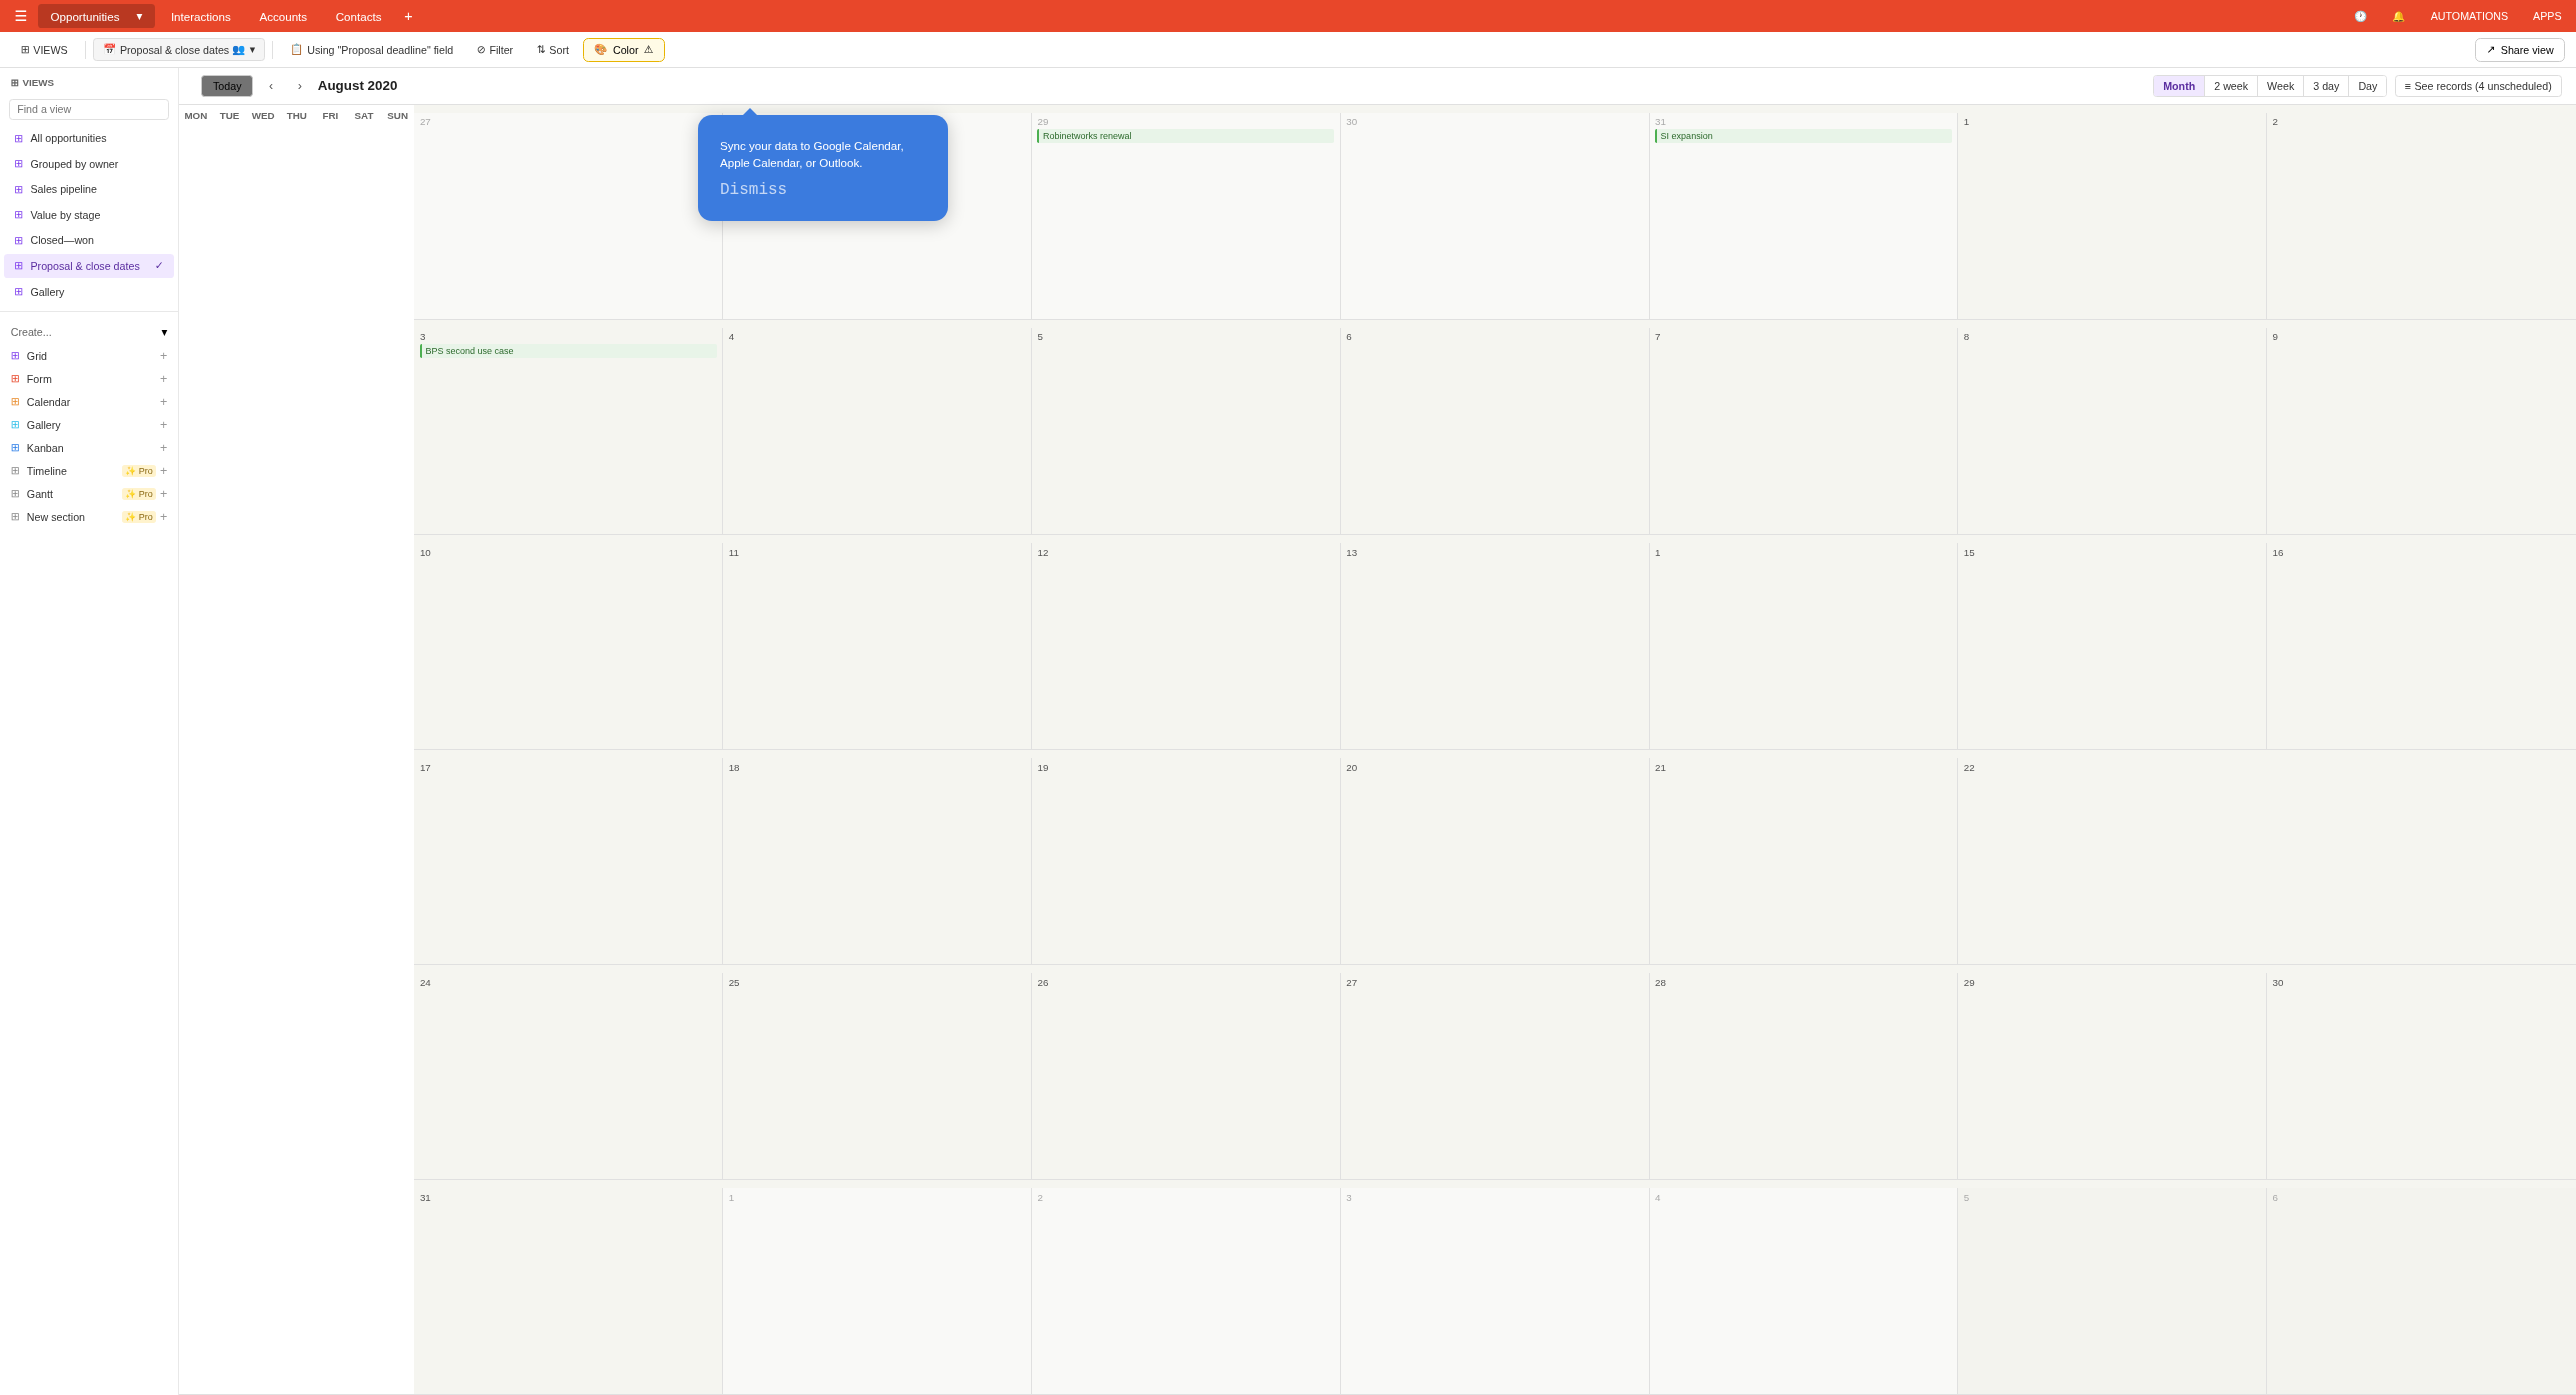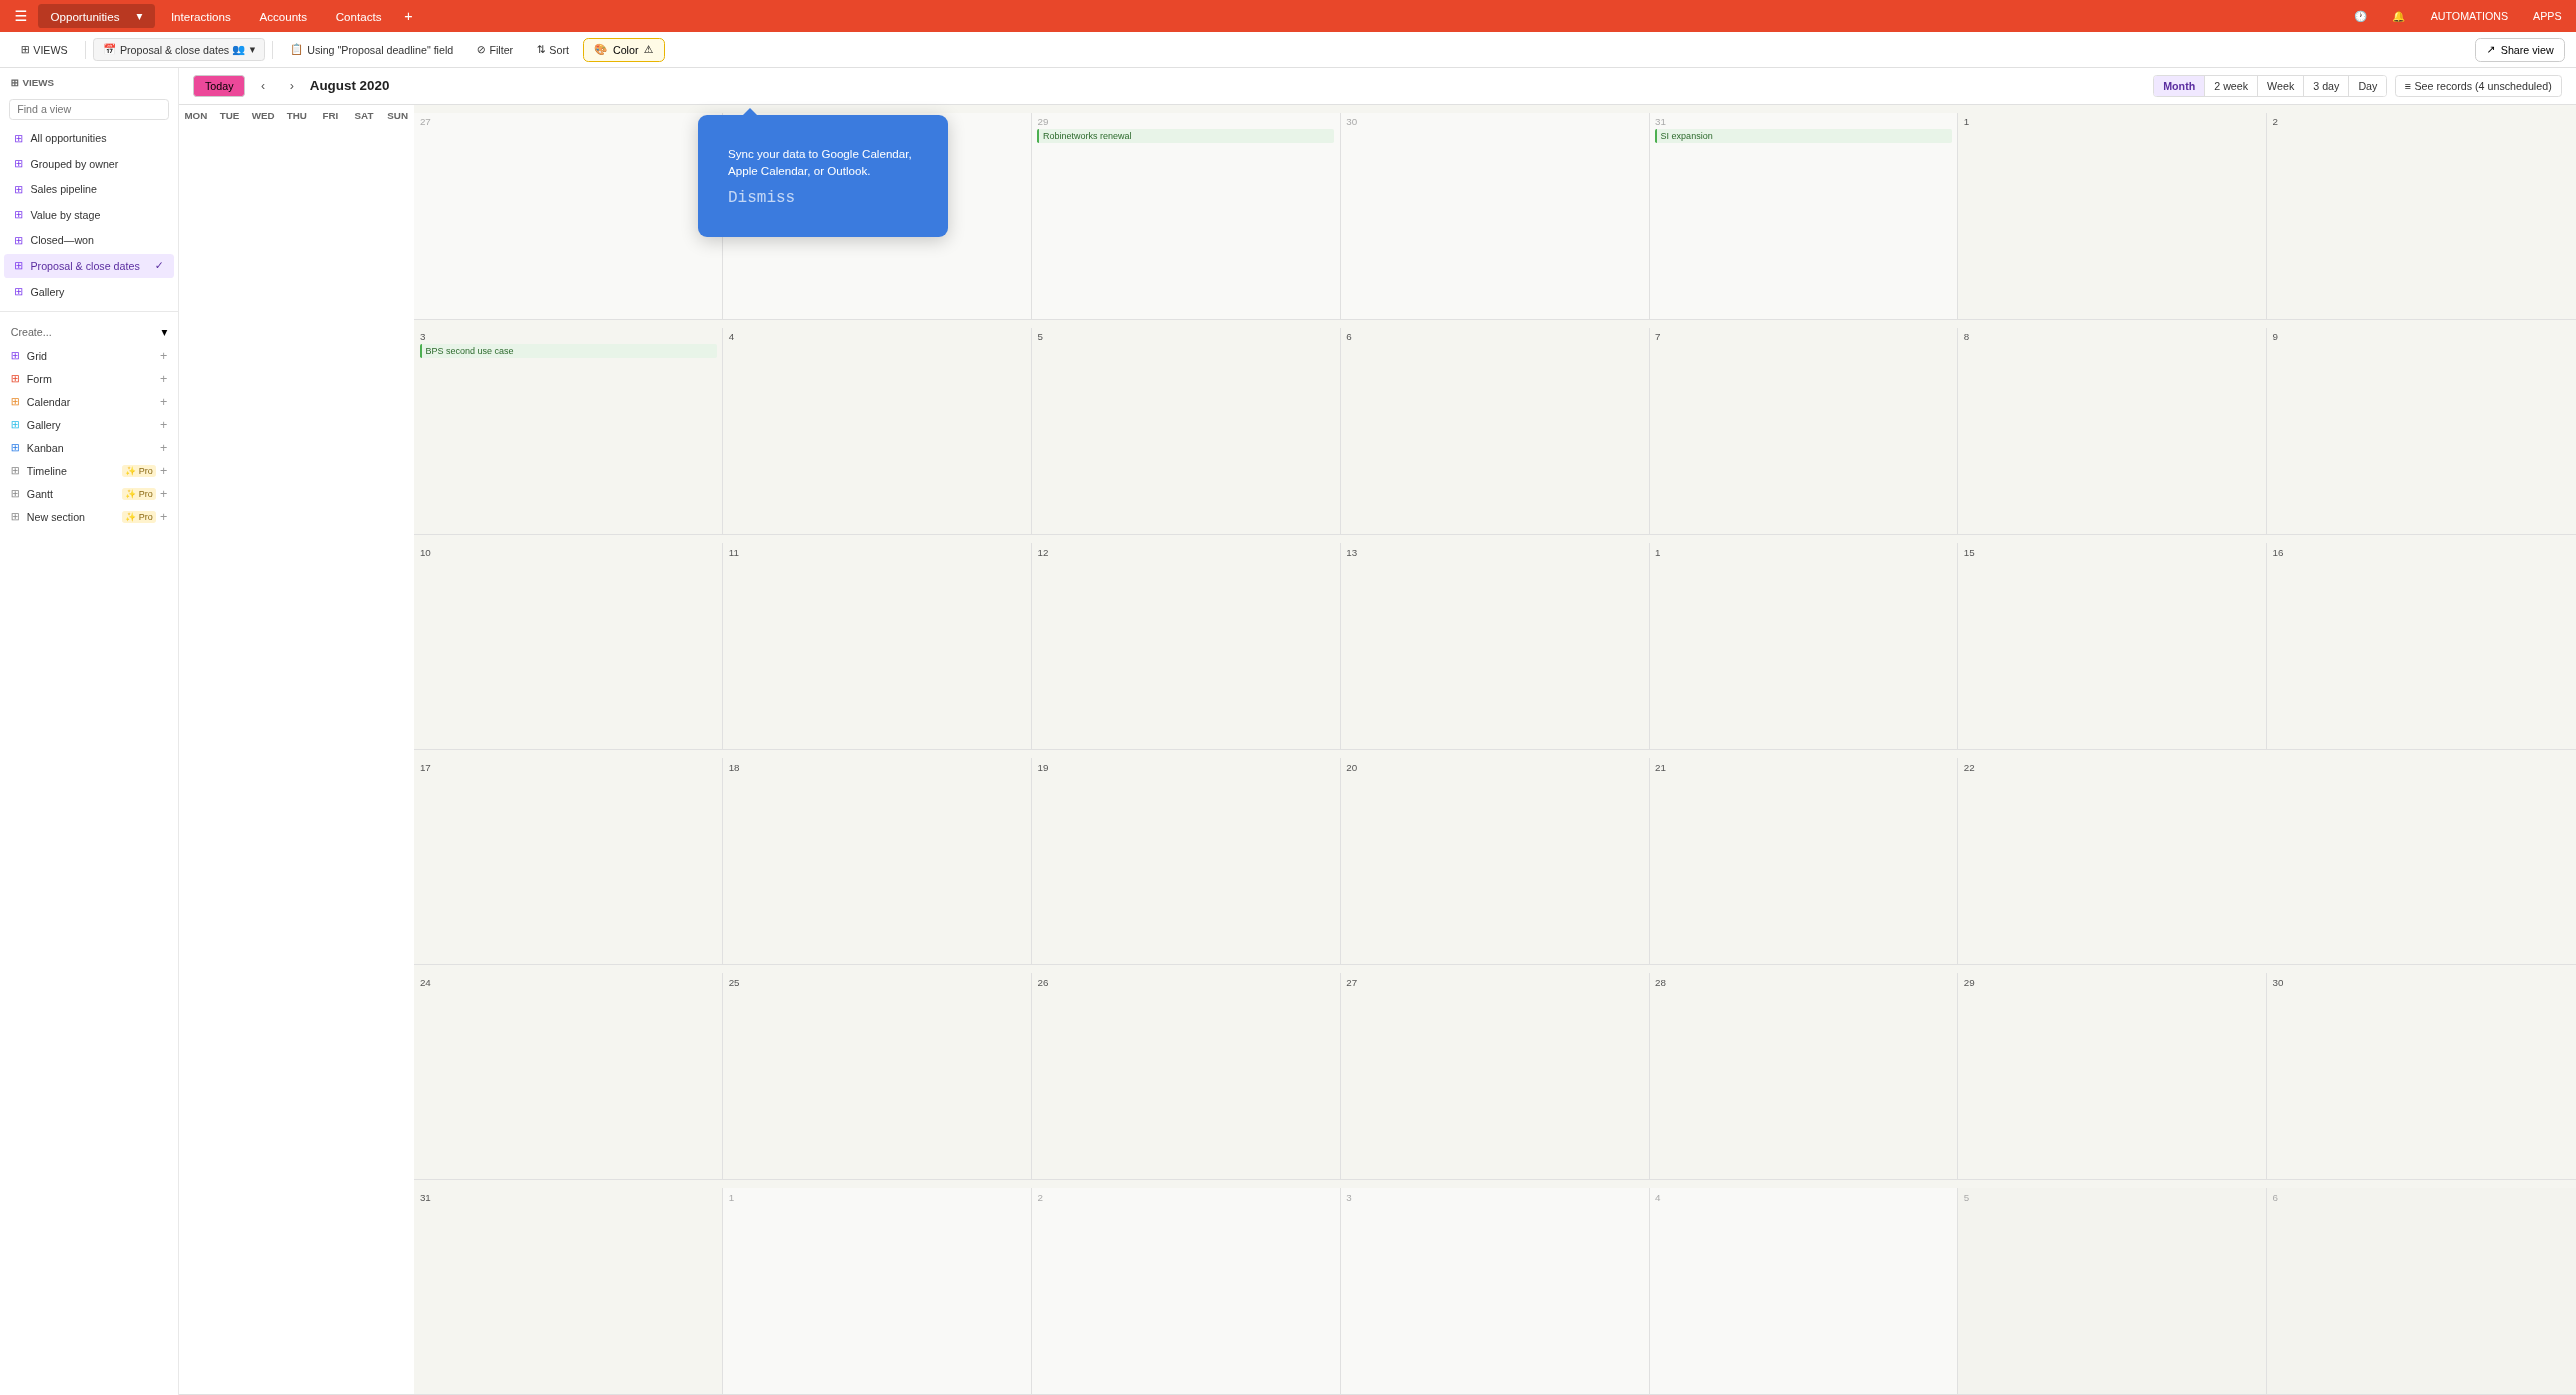--- a/index.html
+++ b/index.html
@@ -214,23 +214,24 @@
       padding: 7.2px 14.3px;
       display: flex;
       align-items: center;
       gap: 7.2px;
       border-bottom: 0.9px solid #e0e0e0;
     }
     .today-btn {
       padding: 3.6px 10.7px;
       border: 0.9px solid #ccc;
       border-radius: 3.6px;
-      background: #ec4899;
-      cursor: pointer;
-      font-size: 10.7px;
+      background: #737373;
+      cursor: pointer;
+      font-size: 10.7px;
+      margin-left: 8px;
     }
     .nav-arrow {
       width: 21.5px;
       height: 21.5px;
       display: flex;
       align-items: center;
       justify-content: center;
       cursor: pointer;
       border-radius: 3.6px;
       color: #555;
@@ -336,22 +337,22 @@
     }
 
     
     .sync-tooltip {
       position: absolute;
       top: 47px;
       left: 519px;
       width: 250px;
       background: #3b7bde;
       color: white;
-      border-radius: 9px;
-      padding: 30px;
+      border-radius: 14px;
+      padding: 22px;
       z-index: 100;
       box-shadow: 0 3.6px 18px rgba(0,0,0,0.2);
     }
     .sync-tooltip-text {
       font-size: 11.6px;
       line-height: 1.5;
       margin-bottom: 9px;
     }
     .sync-tooltip-dismiss {
       font-size: 16px;

